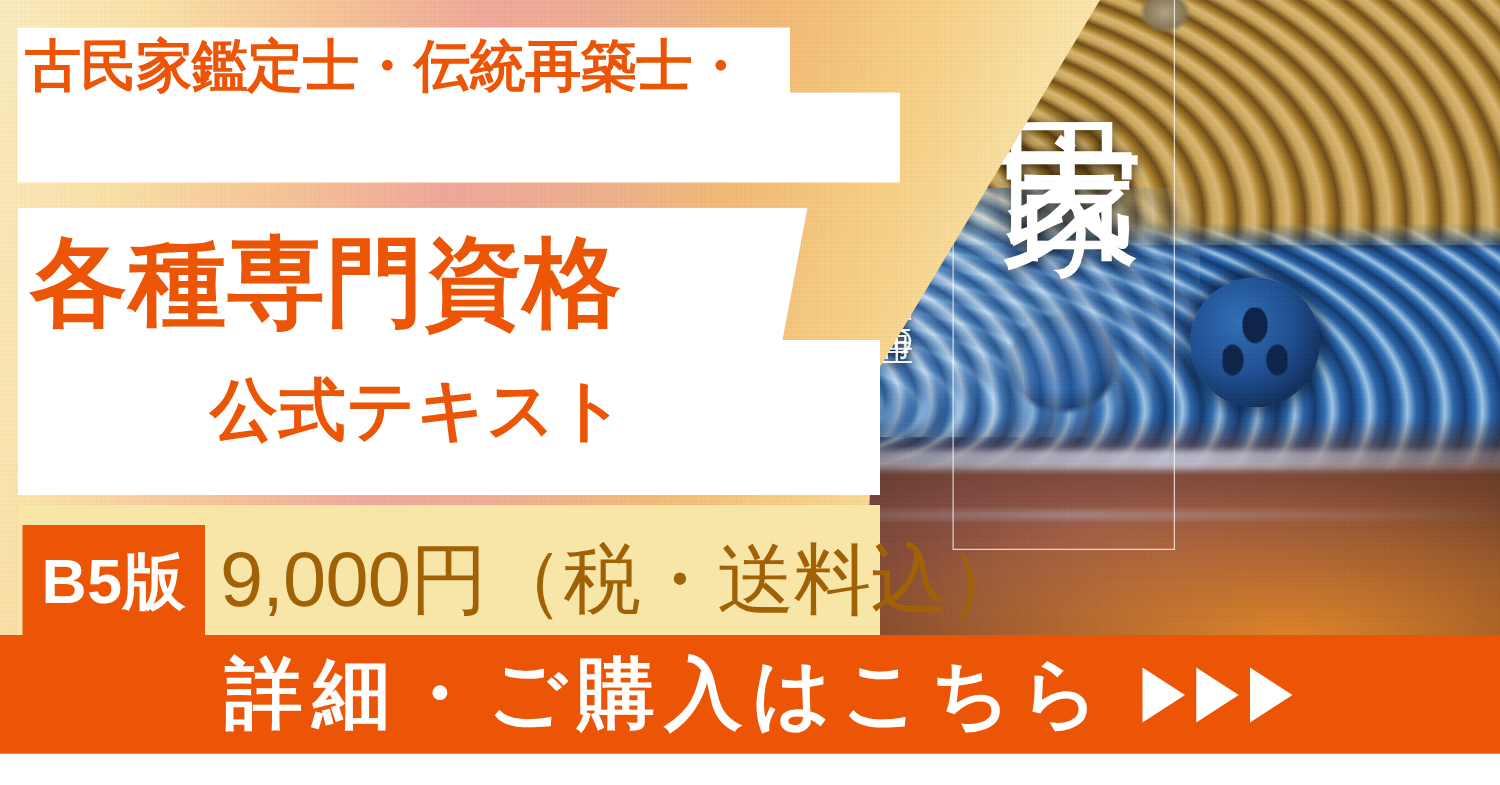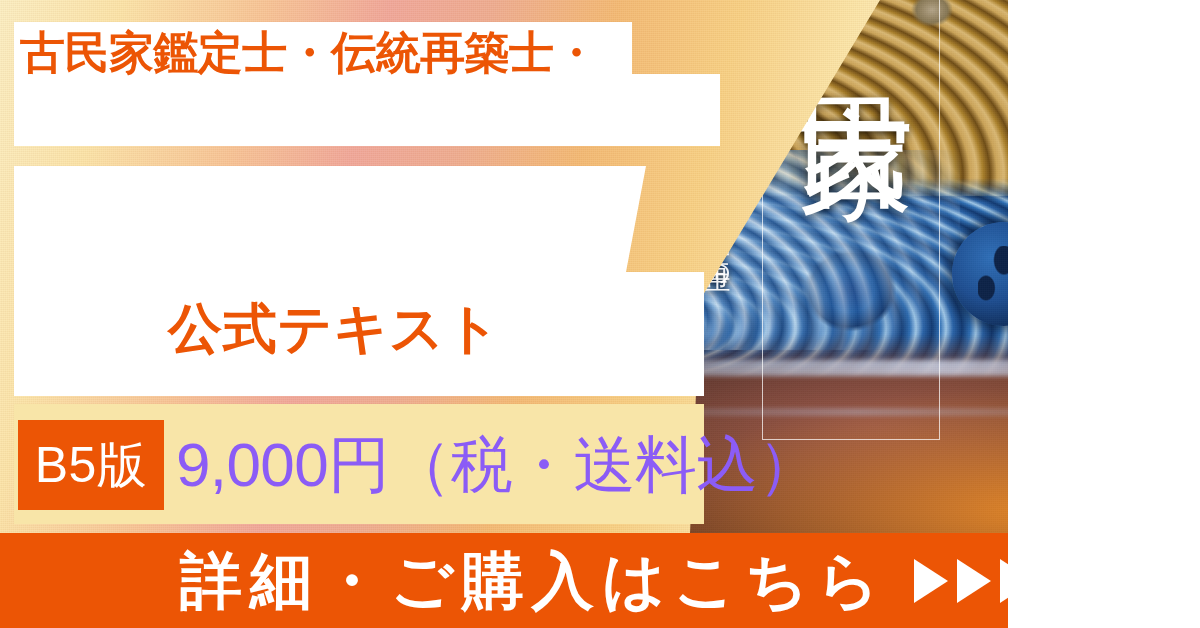--- a/index.html
+++ b/index.html
@@ -6,21 +6,21 @@
   * { margin:0; padding:0; box-sizing:border-box; }
   html, body {
     width:1200px; height:628px;
     overflow:hidden;
     font-family:"Liberation Sans","DejaVu Sans",sans-serif;
     background:#ffffff;
   }
 
   .banner{
     position:relative;
-    width:1008px; height:628px;
+    width:1200px; height:628px;
     overflow:hidden;
   }
 
   
   .photo{
     position:absolute;
     left:0; top:0; width:1200px; height:533px;
     background:#120a06;
     overflow:hidden;
   }
@@ -205,32 +205,32 @@
     position:absolute; left:14px; top:404px; width:690px; height:120px;
     background:#f8e5a8;
   }
   .badge{
     position:absolute; left:18px; top:420px; width:146px; height:90px;
     background:#ec5505;
   }
   .badge-label{
     position:absolute; left:0; top:0; width:146px; height:90px;
     display:flex; align-items:center; justify-content:center;
-    font-size:50px; font-weight:400; color:#ffffff; letter-spacing:.01em;
+    font-size:50px; font-weight:700; color:#ffffff; letter-spacing:.01em;
     line-height:1;
   }
   .price-text{
     position:absolute; left:176px; top:424px;
     font-size:62px; line-height:82px; font-weight:400;
-    color:#8b5cf6; white-space:nowrap; letter-spacing:-0.01em;
+    color:#a16207; white-space:nowrap; letter-spacing:-0.01em;
   }
 
   
   .cta{
-    position:absolute; left:0; top:533px; width:1200px; height:95px;
+    position:absolute; left:0; top:508px; width:1200px; height:95px;
     background:#ec5505;
     display:flex; align-items:center; justify-content:center; gap:26px;
   }
   .cta-text{
     font-size:62px; font-weight:700; color:#ffffff;
     letter-spacing:.13em; line-height:1; white-space:nowrap;
     padding-left:14px;
   }
   .cta-arrows{ display:flex; align-items:center; gap:9px; }
   .arrow{
@@ -264,20 +264,21 @@
     <div class="noise"></div>
   </div>
 
   <div class="panel-top"></div>
   <div class="panel-top2"></div>
   <div class="headline">
     <div>古民家鑑定士・伝統再築士・</div>
   </div>
 
   <div class="panel-main"></div>
+  <div class="title-l1">各種専門資格</div>
   <div class="title-l2">公式テキスト</div>
 
   <div class="price-band"></div>
   <div class="badge">
     <div class="badge-label">B5版</div>
   </div>
   <div class="price-text">9,000円（税・送料込）</div>
 
   <div class="cta">
     <span class="cta-text">詳細・ご購入はこちら</span>

